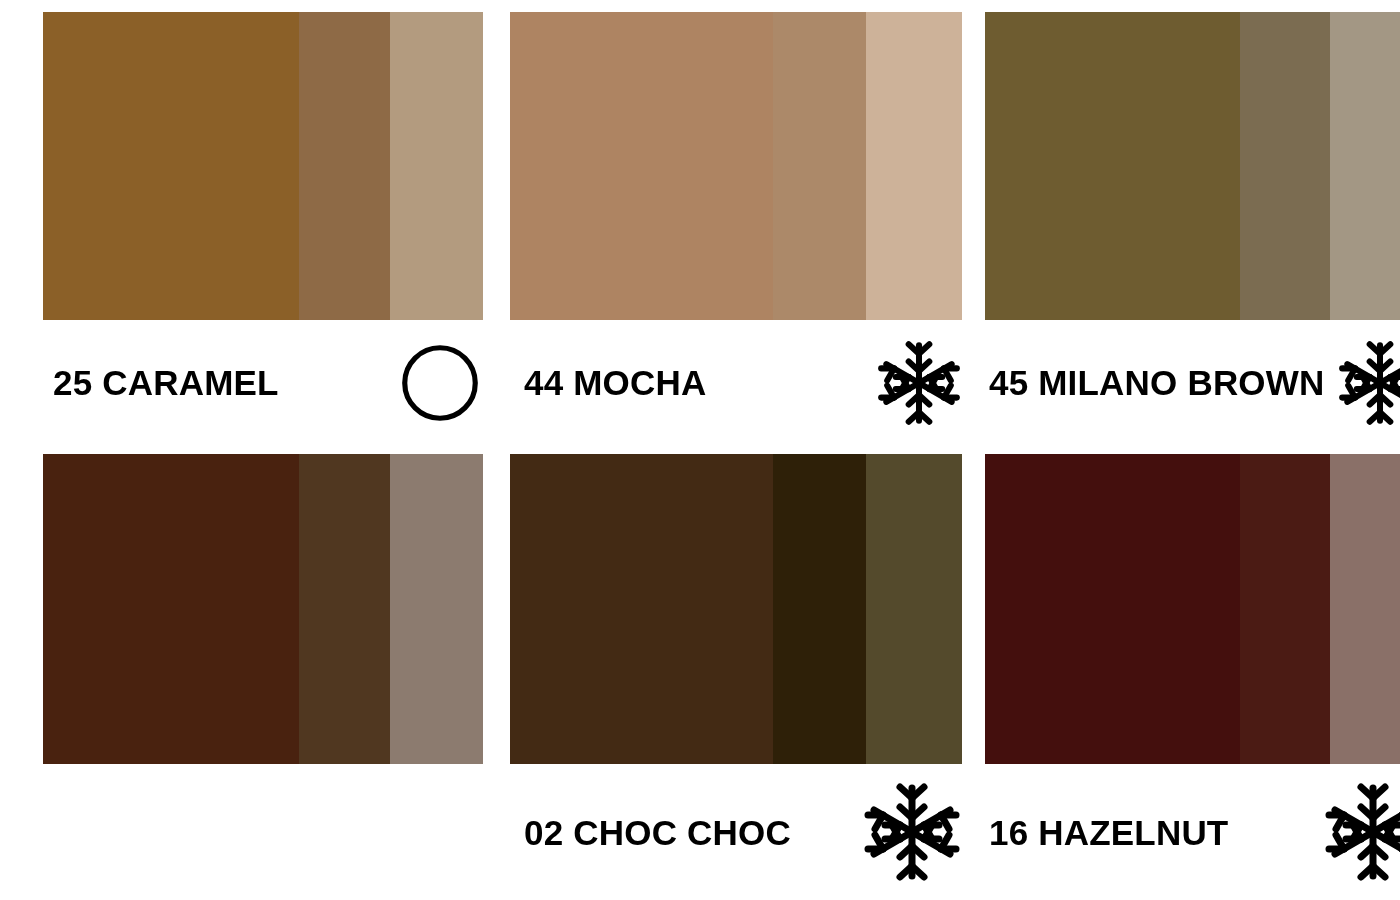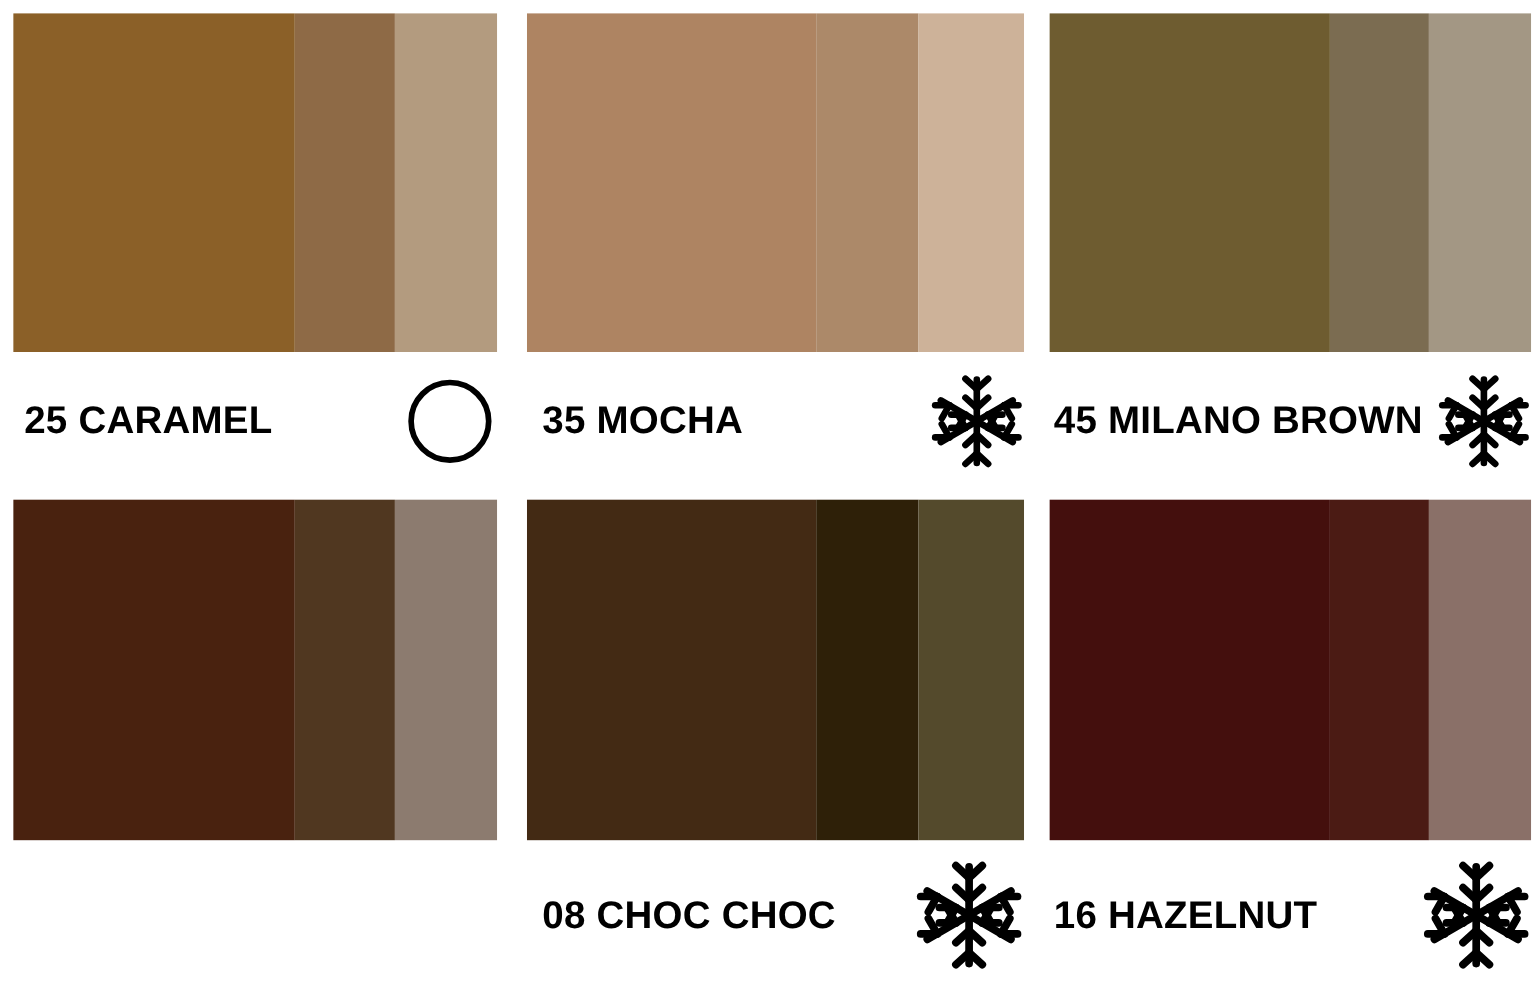--- a/index.html
+++ b/index.html
@@ -15,20 +15,21 @@
     overflow: hidden;
   }
 
   #swatch-grid {
     width: 1400px;
     height: 900px;
     display: grid;
     grid-template-columns: 470px 475px 455px;
     grid-template-rows: 445px 455px;
     box-sizing: border-box;
+    padding-left: 31px;
   }
 
   .swatch-cell {
     position: relative;
     box-sizing: border-box;
     display: flex;
     flex-direction: column;
   }
 
   
@@ -117,21 +118,21 @@
     </div>
   </div>
 
   <div class="swatch-cell col-2 row-1">
     <div class="color-bands">
       <div class="band band-base" style="background-color: rgb(174, 132, 98);"></div>
       <div class="band band-mid" style="background-color: rgb(172, 137, 105);"></div>
       <div class="band band-light" style="background-color: rgb(205, 178, 153);"></div>
     </div>
     <div class="label-row">
-      <div class="swatch-name">35 MOCHA</div>
+      <div class="swatch-name">44 MOCHA</div>
       <div class="icon-wrap">
         <svg viewBox="0 0 100 100" xmlns="http://www.w3.org/2000/svg">
           <g stroke="#000000" stroke-width="7" stroke-linecap="round" fill="none">
             <line x1="50" y1="6" x2="50" y2="94"></line>
             <line x1="12" y1="28" x2="88" y2="72"></line>
             <line x1="12" y1="72" x2="88" y2="28"></line>
             <line x1="50" y1="16" x2="38" y2="5"></line>
               <line x1="50" y1="16" x2="62" y2="5"></line>
             <line x1="50" y1="36" x2="38" y2="25"></line>
               <line x1="50" y1="36" x2="62" y2="25"></line>
@@ -213,21 +214,21 @@
     </div>
   </div>
 
   <div class="swatch-cell col-2 row-2">
     <div class="color-bands">
       <div class="band band-base" style="background-color: rgb(67, 42, 20);"></div>
       <div class="band band-mid" style="background-color: rgb(46, 32, 8);"></div>
       <div class="band band-light" style="background-color: rgb(84, 74, 44);"></div>
     </div>
     <div class="label-row">
-      <div class="swatch-name">08 CHOC CHOC</div>
+      <div class="swatch-name">02 CHOC CHOC</div>
       <div class="icon-wrap">
         <svg viewBox="0 0 100 100" xmlns="http://www.w3.org/2000/svg">
           <g stroke="#000000" stroke-width="7" stroke-linecap="round" fill="none">
             <line x1="50" y1="6" x2="50" y2="94"></line>
             <line x1="12" y1="28" x2="88" y2="72"></line>
             <line x1="12" y1="72" x2="88" y2="28"></line>
             <line x1="50" y1="16" x2="38" y2="5"></line>
               <line x1="50" y1="16" x2="62" y2="5"></line>
             <line x1="50" y1="36" x2="38" y2="25"></line>
               <line x1="50" y1="36" x2="62" y2="25"></line>

